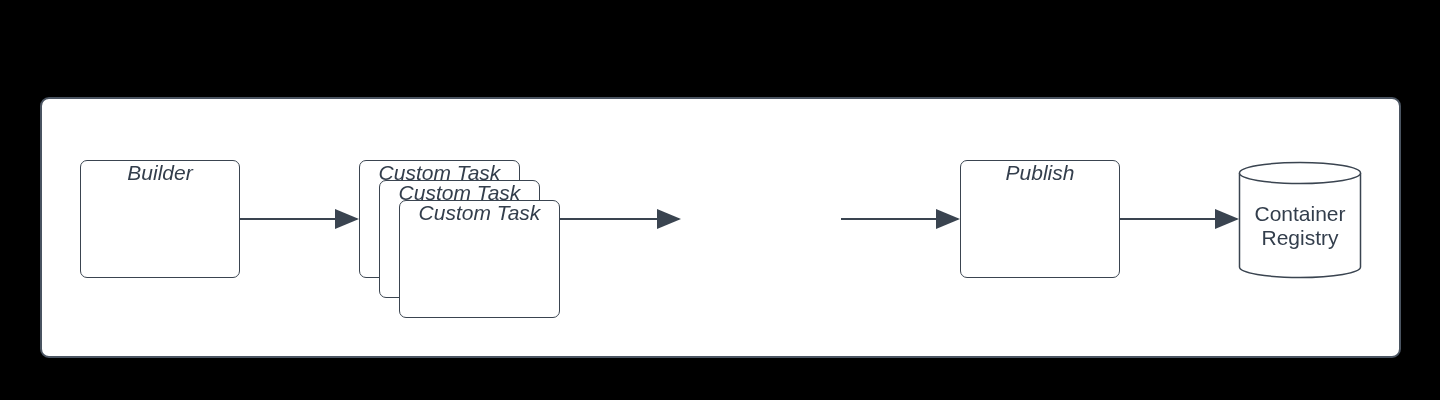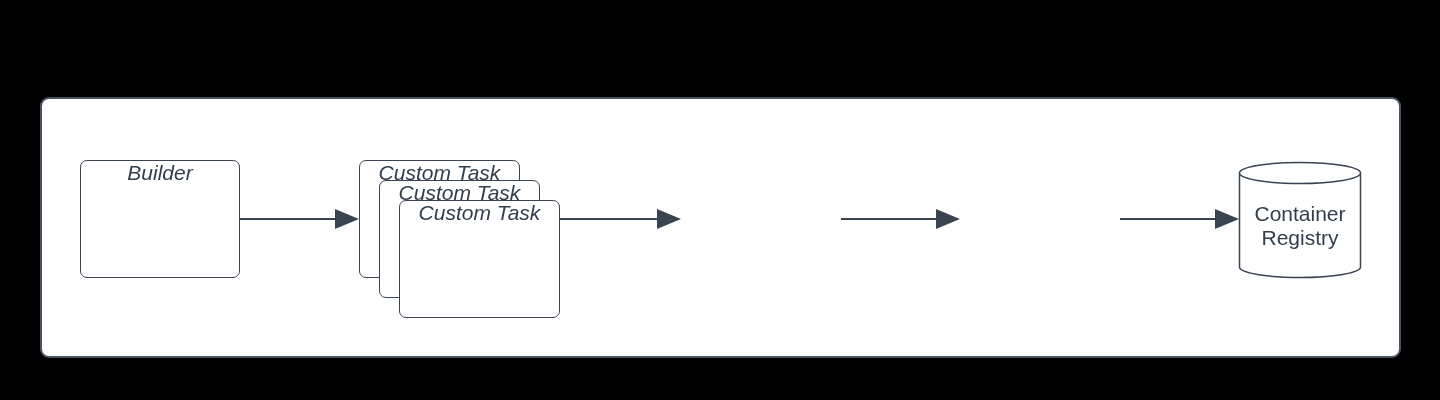--- a/index.html
+++ b/index.html
@@ -109,20 +109,23 @@
     <span>Custom Task</span>
   </div>
   <div class="node stack-middle">
     <span>Custom Task</span>
   </div>
   <div class="node stack-front">
     <span>Custom Task</span>
   </div>
 
 
+  <div class="node node-publish">
+    <span>Publish</span>
+  </div>
 
   <div class="node-cylinder">
     <svg class="cylinder-svg" width="124" height="118" viewBox="0 0 124 118">
       <path d="M 1.5 12 L 1.5 106 A 60.5 10.5 0 0 0 122.5 106 L 122.5 12" fill="#ffffff" stroke="#3a4450" stroke-width="1.5"></path>
       <ellipse cx="62" cy="12" rx="60.5" ry="10.5" fill="#ffffff" stroke="#3a4450" stroke-width="1.5"></ellipse>
     </svg>
     <div class="cylinder-label">Container Registry</div>
   </div>
 
 </div>

